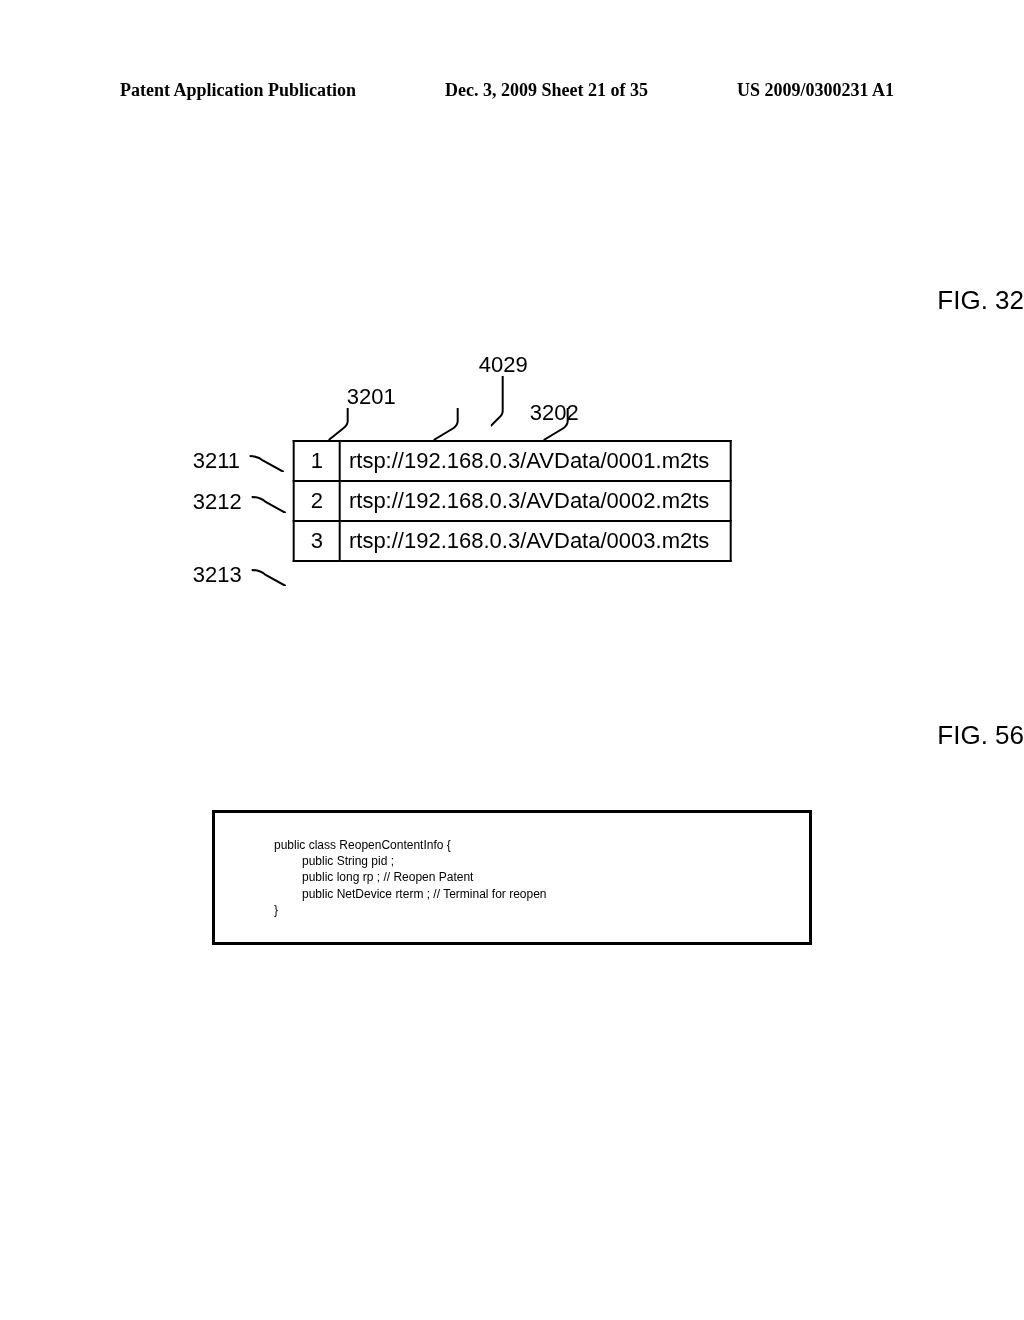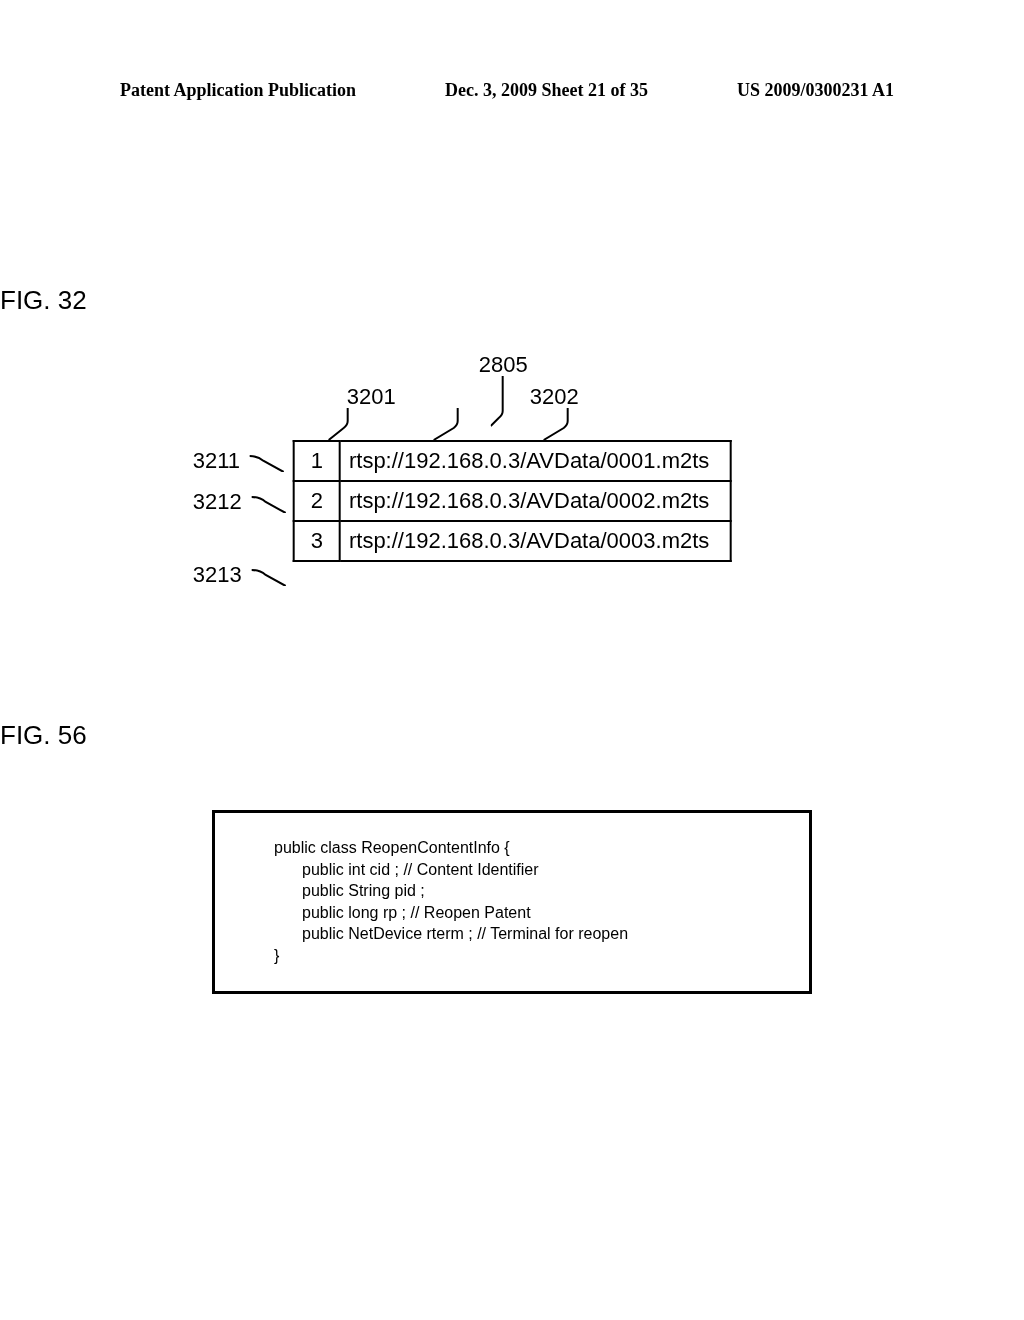--- a/index.html
+++ b/index.html
@@ -23,21 +23,21 @@
       right: 130px;
       display: flex;
       justify-content: space-between;
       font-size: 18px;
       font-weight: bold;
       text-align: center;
     }
     .fig-title {
       font-size: 26px;
       font-family: Arial, sans-serif;
-      text-align: left;
+      text-align: right;
     }
     .fig32-title {
       position: absolute;
       top: 285px;
       left: 0;
       width: 100%;
     }
     .fig32-container {
       position: absolute;
       top: 380px;
@@ -88,21 +88,21 @@
       position: absolute;
       top: 810px;
       left: 50%;
       transform: translateX(-50%);
       width: 600px;
       border: 3px solid #000;
       padding: 24px 14px 24px 14px;
       box-sizing: border-box;
     }
     .code-line {
-      font-size: 16px;
+      font-size: 12px;
       font-family: Arial, sans-serif;
       white-space: pre;
       line-height: 1.35;
     }
     .l1 { margin-left: 45px; }
     .l2 { margin-left: 73px; }
     .table-wrap {
       position: relative;
       display: inline-block;
     }
@@ -116,25 +116,25 @@
     <span>Patent Application Publication</span>
     <span>Dec. 3, 2009  Sheet 21 of 35</span>
     <span>US 2009/0300231 A1</span>
   </div>
 
   <div class="fig-title fig32-title">FIG. 32</div>
 
   <div class="fig32-container">
 
     <div class="col-labels">
-      <div class="col-label" style="left:186px; top:-28px;">2805</div>
+      <div class="col-label" style="left:186px; top:-28px;">4029</div>
       <div class="col-label" style="left:54px; top:4px;">
         <span>3201</span>
       </div>
-      <div class="col-label" style="left:237px; top:4px;">
+      <div class="col-label" style="left:237px; top:20px;">
         <span>3202</span>
       </div>
 
       <svg style="position:absolute; left:30px; top:28px;" width="30" height="32">
         <path d="M 25 0 L 25 13 Q 25 17 21 20 L 6 32" stroke="#000" stroke-width="2" fill="none"></path>
       </svg>
       <svg style="position:absolute; left:198px; top:-4px;" width="40" height="64">
         <path d="M 12 0 L 12 35 Q 12 39 8 42 L 0 50" stroke="#000" stroke-width="2" fill="none"></path>
       </svg>
       <svg style="position:absolute; left:135px; top:28px;" width="40" height="32">
@@ -182,20 +182,19 @@
         </tr>
       </tbody>
         </table>
     </div>
   </div>
 
   <div class="fig-title fig33-title">FIG. 56</div>
 
   <div class="fig33-box">
     <div class="code-line l1">public class ReopenContentInfo {</div>
-    <div class="code-line l2">public int cid ; // Content Identifier</div>
     <div class="code-line l2">public String pid ;</div>
     <div class="code-line l2">public long rp ; // Reopen Patent</div>
     <div class="code-line l2">public NetDevice rterm ; // Terminal for reopen</div>
     <div class="code-line l1">}</div>
   </div>
 
 </div>
 
 </body></html>

